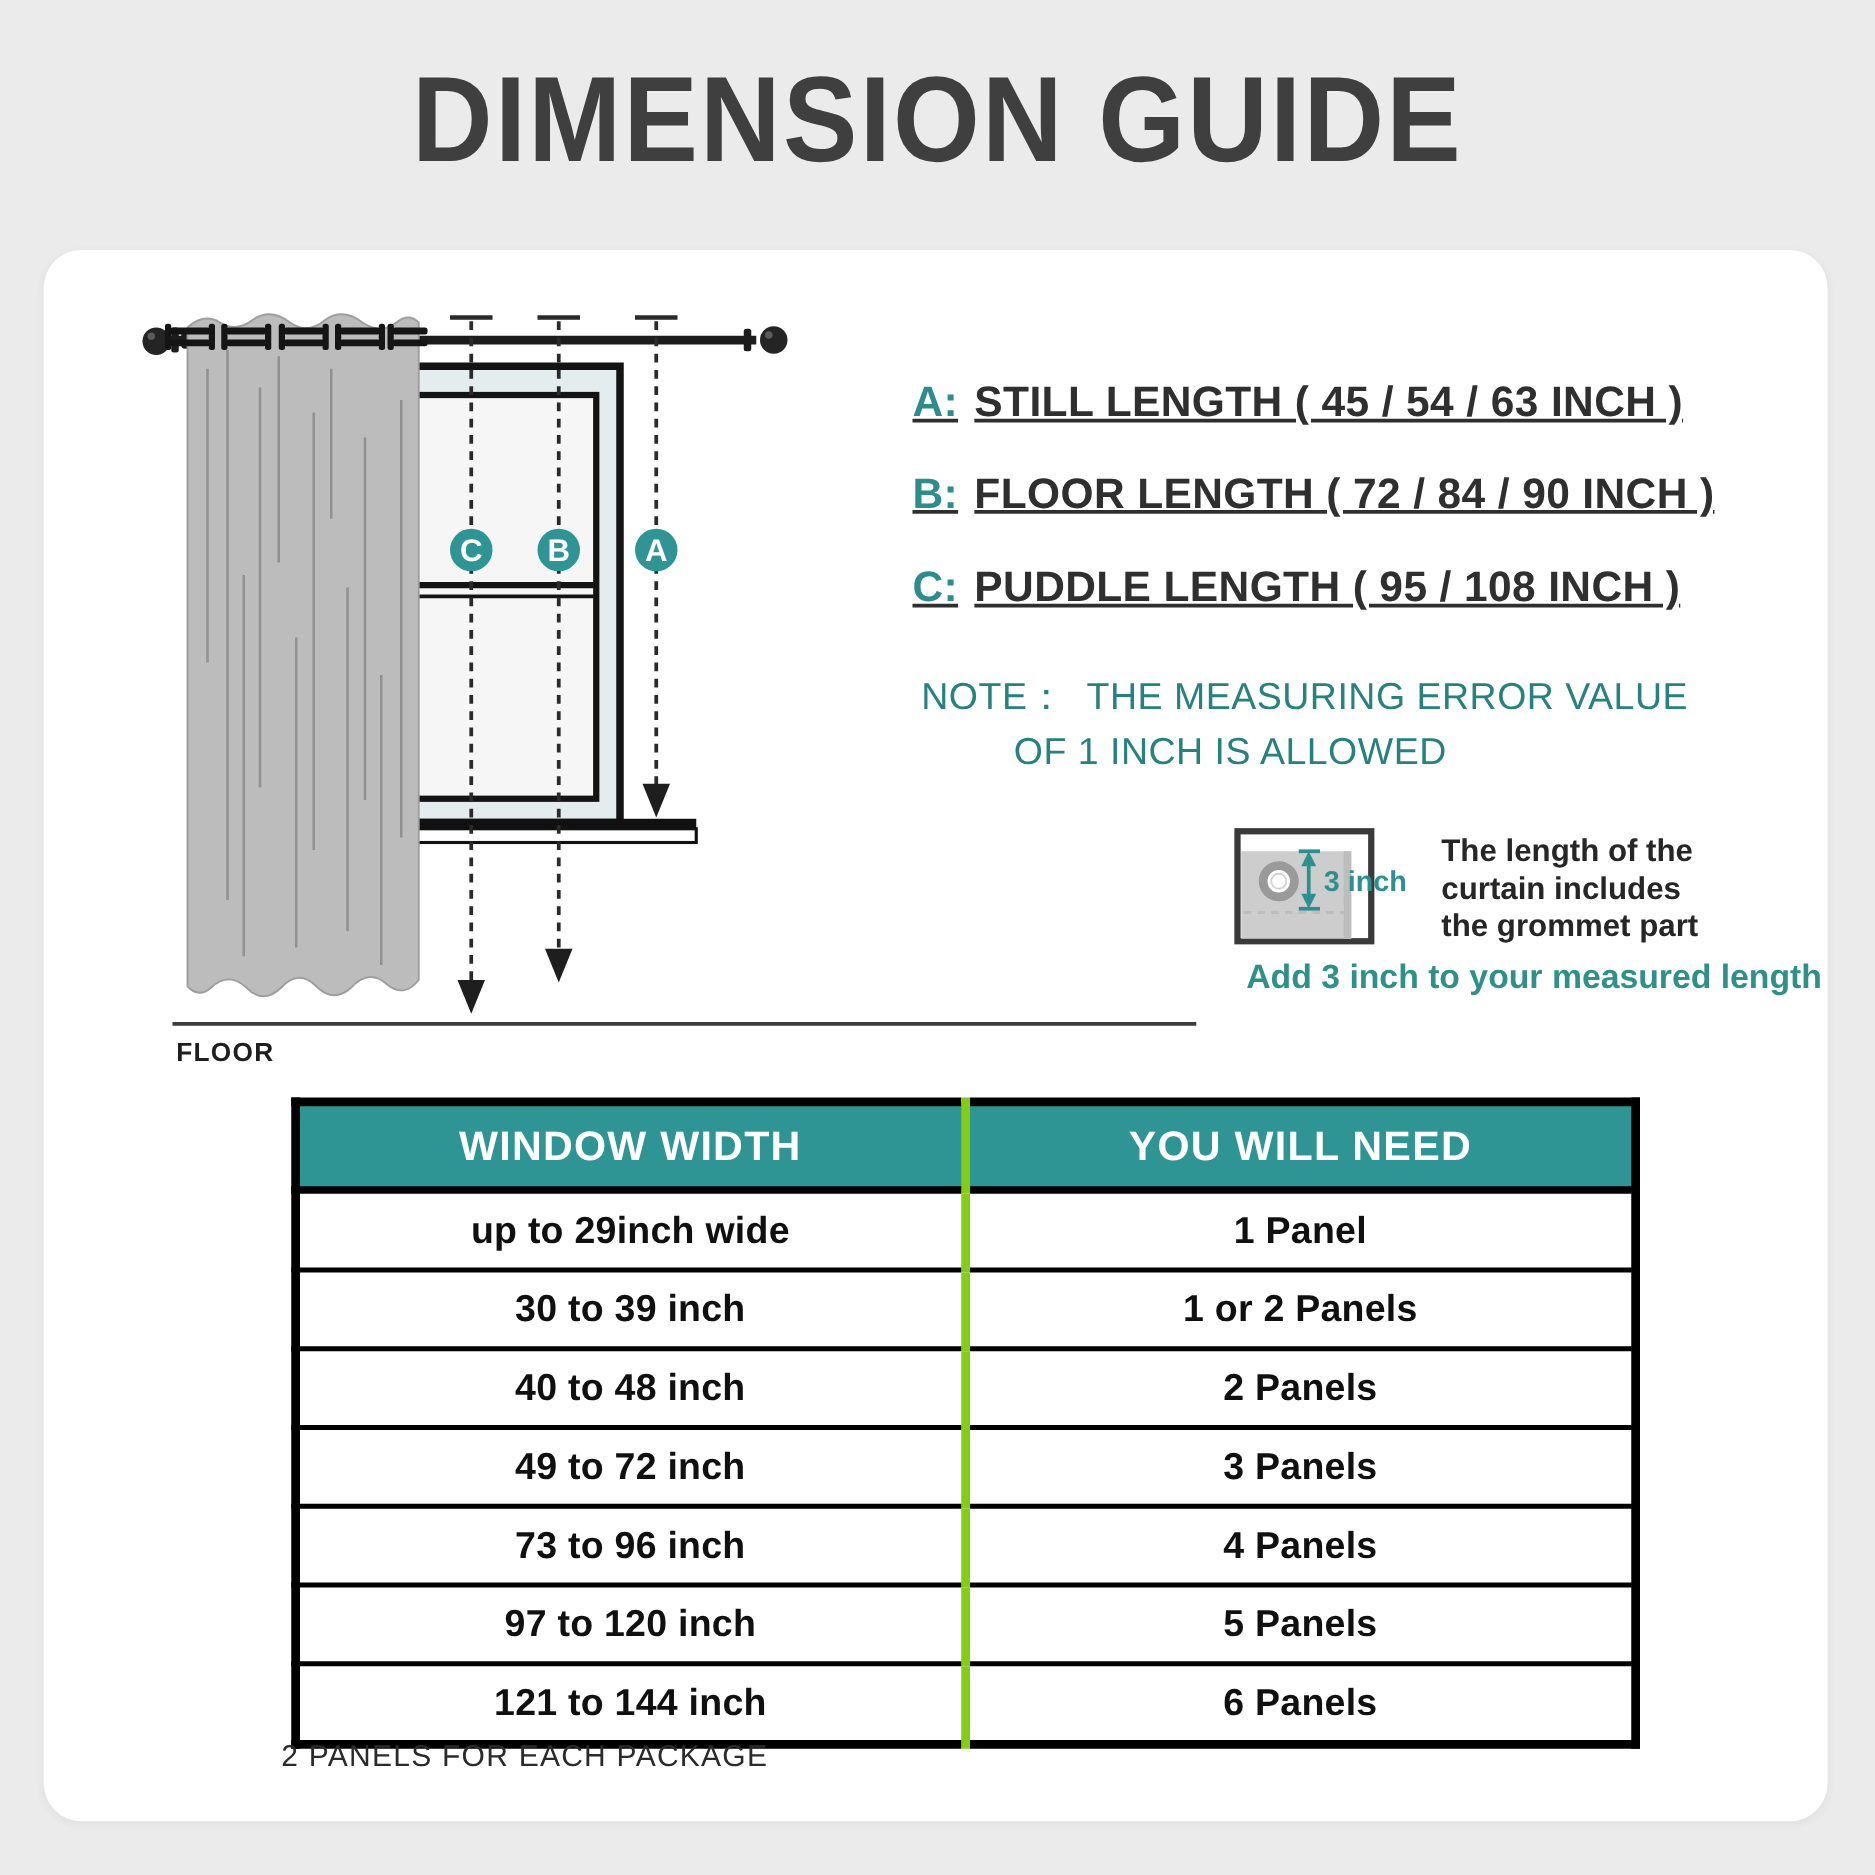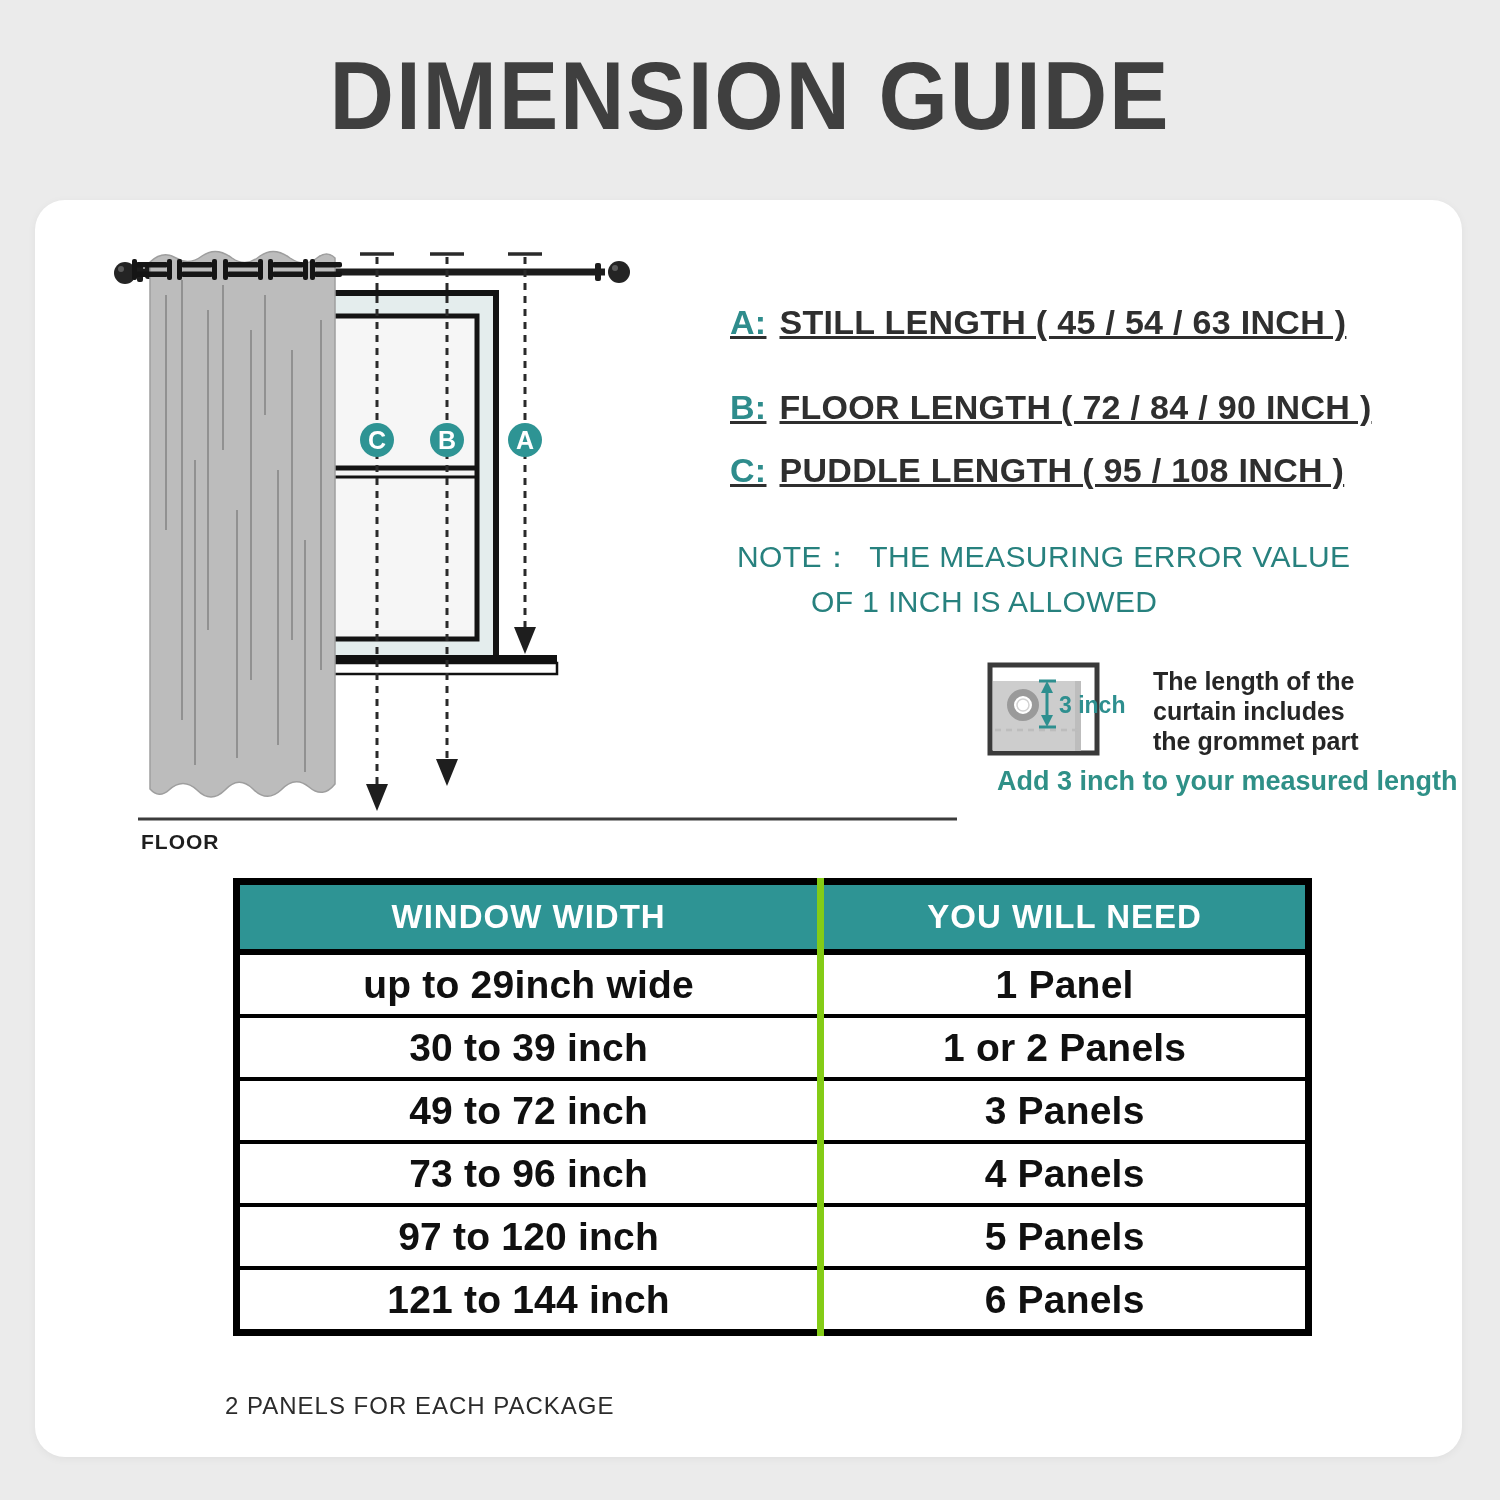--- a/index.html
+++ b/index.html
@@ -44,21 +44,21 @@
     border-collapse:collapse;width:1079px;
     border:7px solid #000;background:#fff;
   }
   .size-table th{
     background:#2e9494;color:#ffffff;
     font-size:33px;font-weight:700;letter-spacing:1px;
     height:62px;text-align:center;border-bottom:6px solid #000;
   }
   .size-table td{
     height:57px;text-align:center;vertical-align:middle;
-    font-size:39px;font-weight:700;color:#101010;letter-spacing:0.2px;
+    font-size:30px;font-weight:700;color:#101010;letter-spacing:0.2px;
   }
   .size-table tbody tr + tr td{border-top:4px solid #000;}
   .size-table th.col2, .size-table td.col2{border-left:7px solid #84cc16;}
   .footnote{
     position:absolute;left:190px;top:1192px;
     font-size:24px;font-weight:400;color:#2b2b2b;letter-spacing:1px;
     white-space:pre;
   }
 </style>
 </head>
@@ -181,21 +181,21 @@
         <line x1="1004" y1="527" x2="1021" y2="527"></line>
         <line x1="1012" y1="485" x2="1012" y2="523"></line>
       </g>
       <polygon points="1012,481 1006,493 1018,493" fill="#2e8f8f"></polygon>
       <polygon points="1012,527 1006,515 1018,515" fill="#2e8f8f"></polygon>
       <text x="1024" y="513" font-family="Liberation Sans, sans-serif" font-weight="700" font-size="23" fill="#2e8f8f">3 inch</text>
     </g>
   </svg>
 
   <div class="legend-line" style="top:103px"><span class="legend-prefix">A:</span><span>STILL LENGTH ( 45 / 54 / 63 INCH )</span></div>
-  <div class="legend-line" style="top:188px"><span class="legend-prefix">B:</span><span>FLOOR LENGTH ( 72 / 84 / 90 INCH )</span></div>
+  <div class="legend-line" style="top:176px"><span class="legend-prefix">B:</span><span>FLOOR LENGTH ( 72 / 84 / 90 INCH )</span></div>
   <div class="legend-line" style="top:251px"><span class="legend-prefix">C:</span><span>PUDDLE LENGTH ( 95 / 108 INCH )</span></div>
 
   <div class="note-line" style="left:702px;top:337px">NOTE：  THE MEASURING ERROR VALUE</div>
   <div class="note-line" style="left:776px;top:385px">OF 1 INCH IS ALLOWED</div>
 
   <div class="grommet-desc">
     <div>The length of the</div>
     <div>curtain includes</div>
     <div>the grommet part</div>
   </div>
@@ -211,20 +211,24 @@
     <tbody>
       <tr>
           <td>up to 29inch wide</td>
           <td class="col2">1 Panel</td>
         </tr>
       <tr>
           <td>30 to 39 inch</td>
           <td class="col2">1 or 2 Panels</td>
         </tr>
       <tr>
+          <td>40 to 48 inch</td>
+          <td class="col2">2 Panels</td>
+        </tr>
+      <tr>
           <td>49 to 72 inch</td>
           <td class="col2">3 Panels</td>
         </tr>
       <tr>
           <td>73 to 96 inch</td>
           <td class="col2">4 Panels</td>
         </tr>
       <tr>
           <td>97 to 120 inch</td>
           <td class="col2">5 Panels</td>

